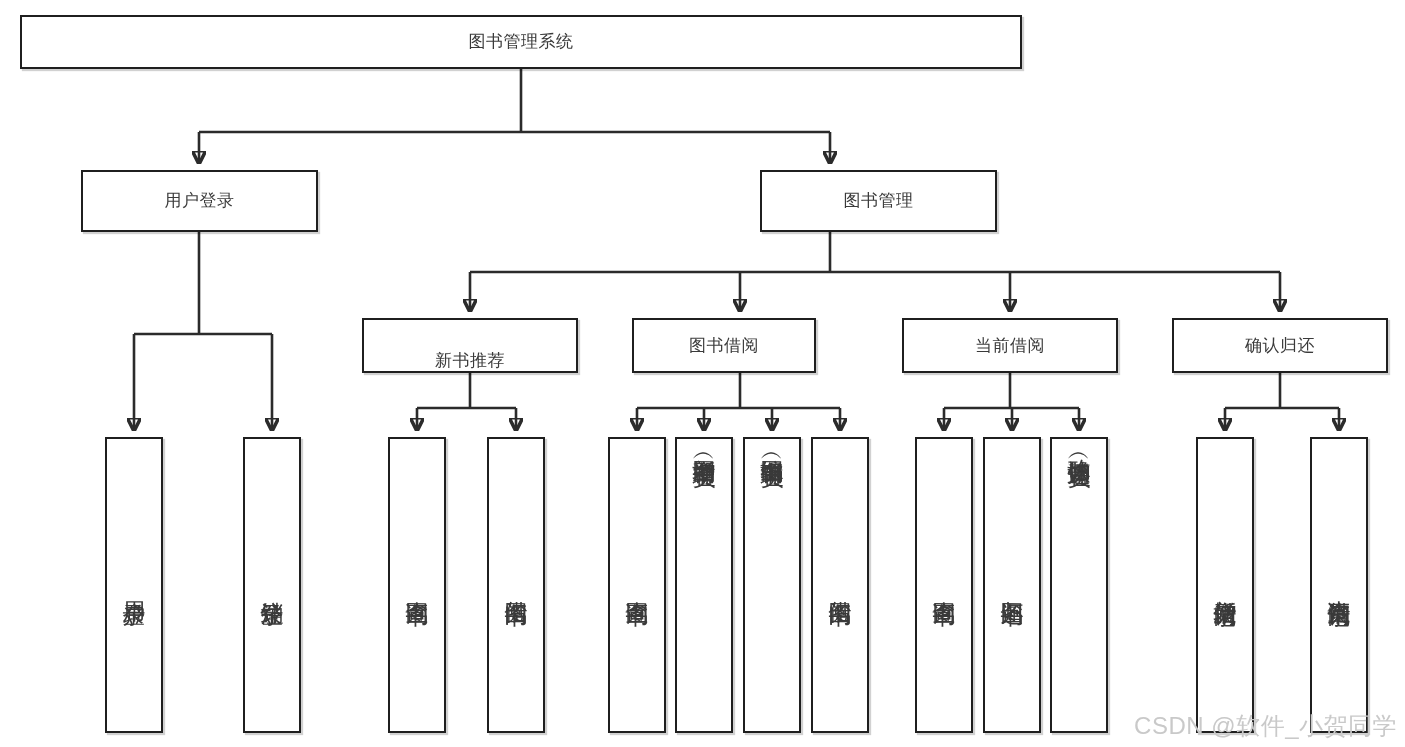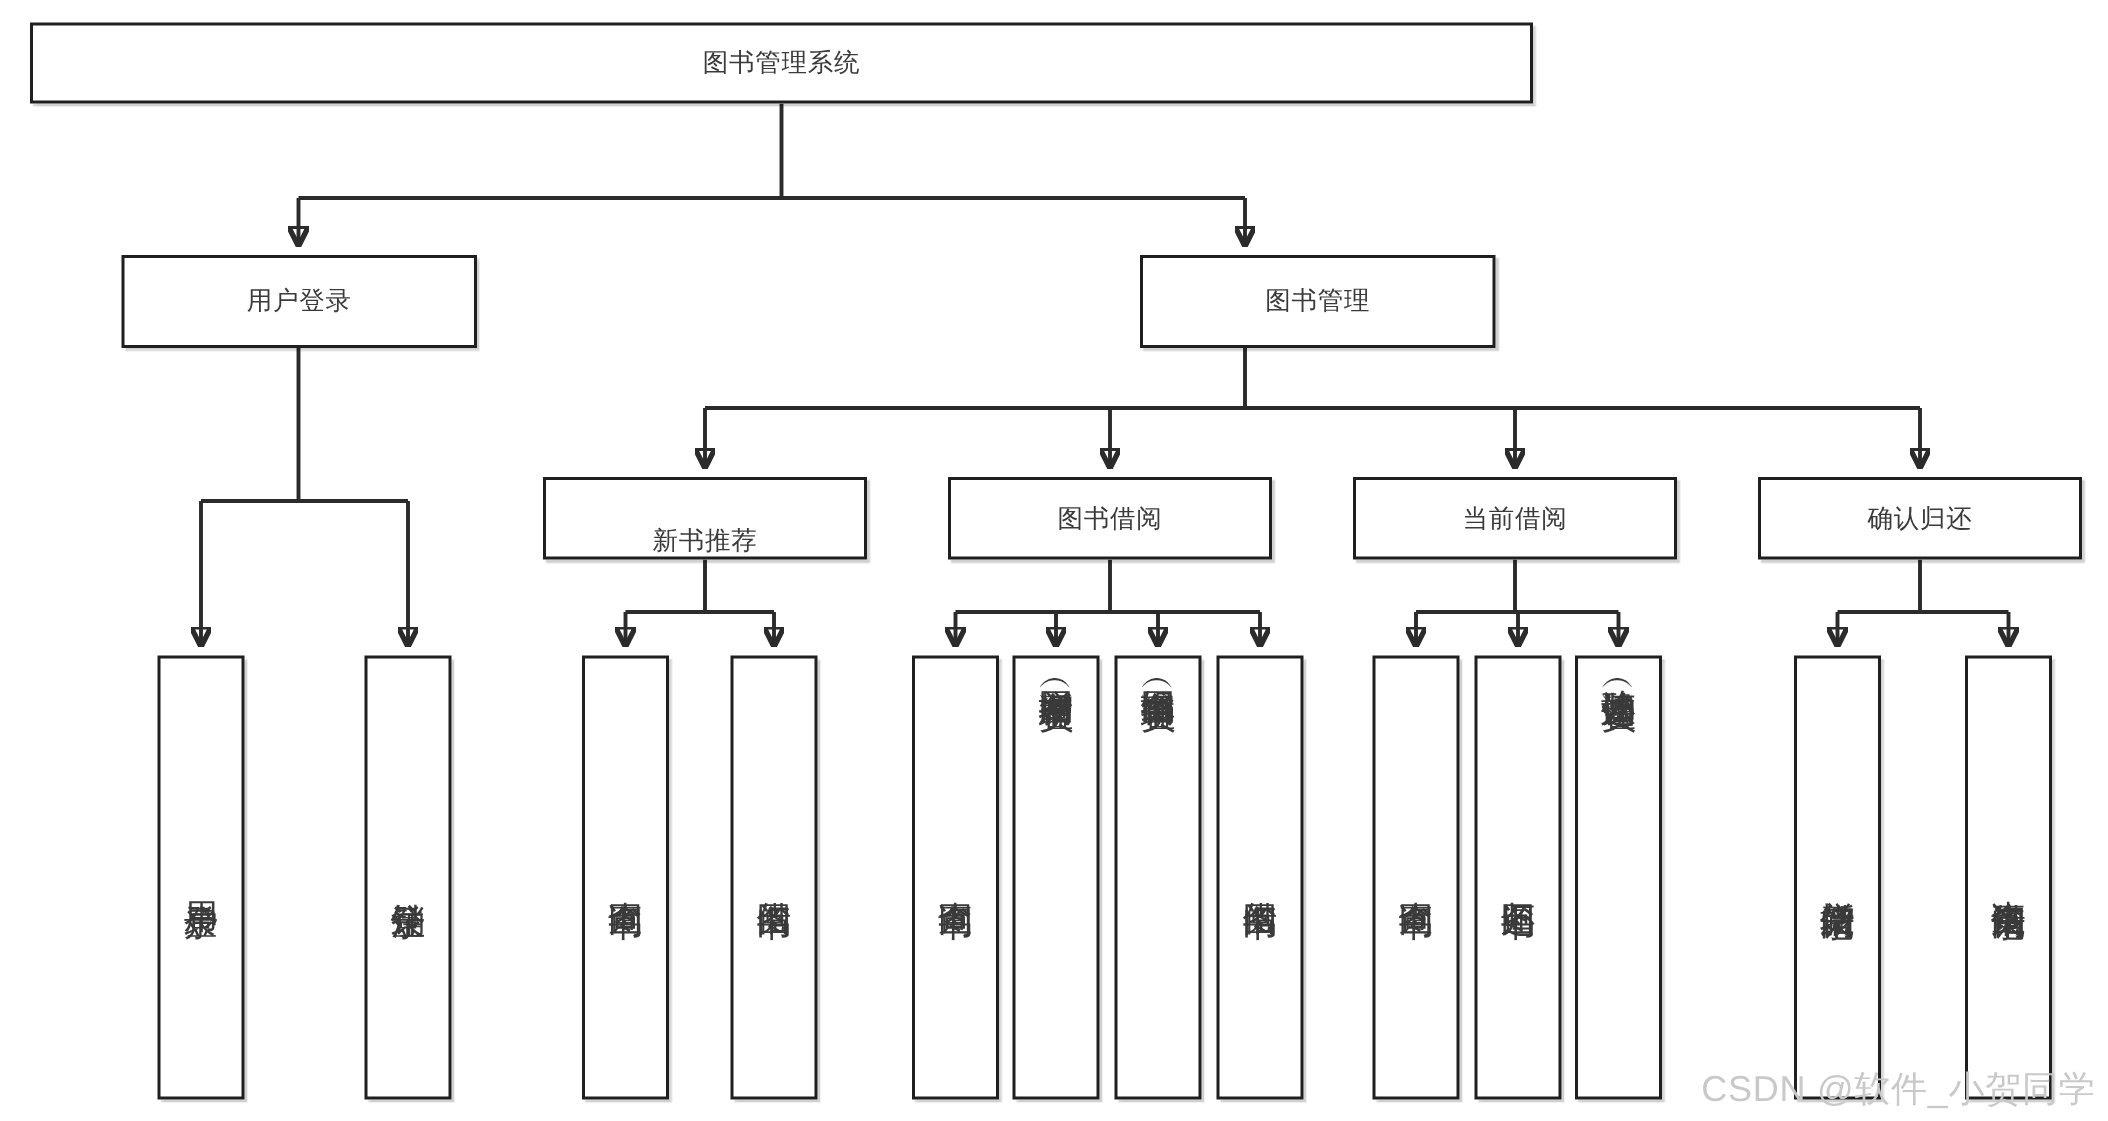--- a/index.html
+++ b/index.html
@@ -142,21 +142,21 @@
   <div class="node" style="left:81px; top:170px; width:237px; height:62px;">
     <span class="node-label">用户登录</span>
   </div>
   <div class="node" style="left:747px; top:170px; width:237px; height:62px;margin-left:13px;">
     <span class="node-label">图书管理</span>
   </div>
 
   <div class="node" style="left:362px; top:318px; width:216px; height:55px;align-items:flex-end;">
     <span class="node-label">新书推荐</span>
   </div>
-  <div class="node" style="left:632px; top:318px; width:216px; height:55px;">
+  <div class="node" style="left:632px; top:318px; width:184px; height:55px;">
     <span class="node-label">图书借阅</span>
   </div>
   <div class="node" style="left:902px; top:318px; width:216px; height:55px;">
     <span class="node-label">当前借阅</span>
   </div>
   <div class="node" style="left:1172px; top:318px; width:216px; height:55px;">
     <span class="node-label">确认归还</span>
   </div>
 
   <div class="leaf" style="left:105px; top:437px; width:58px; height:296px;">

